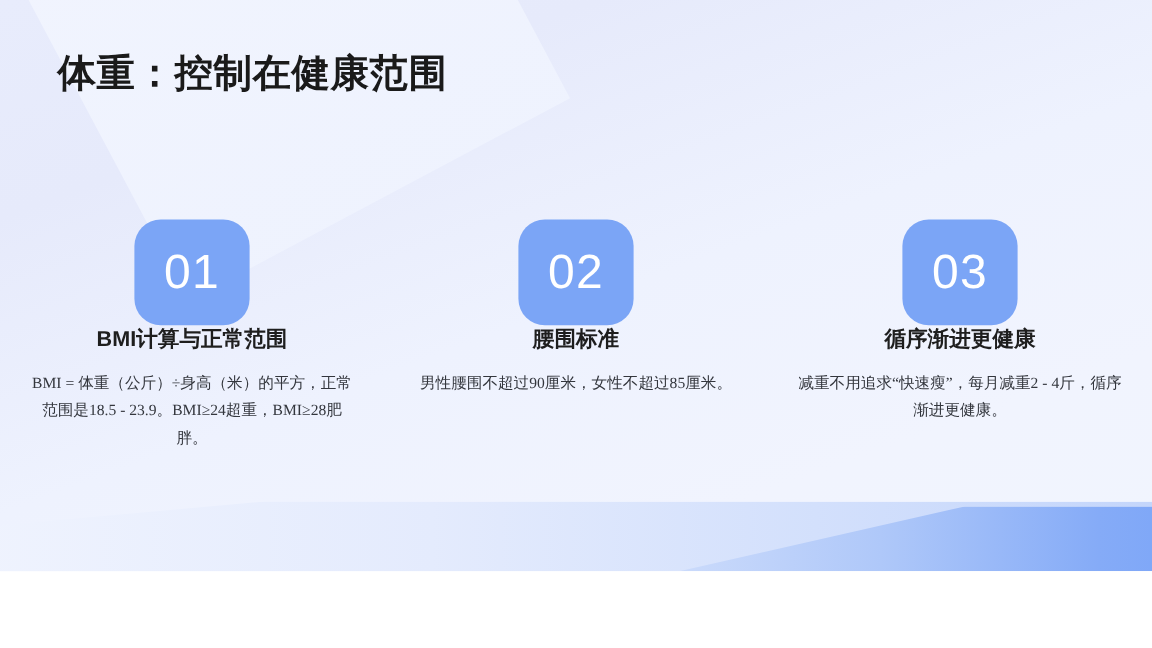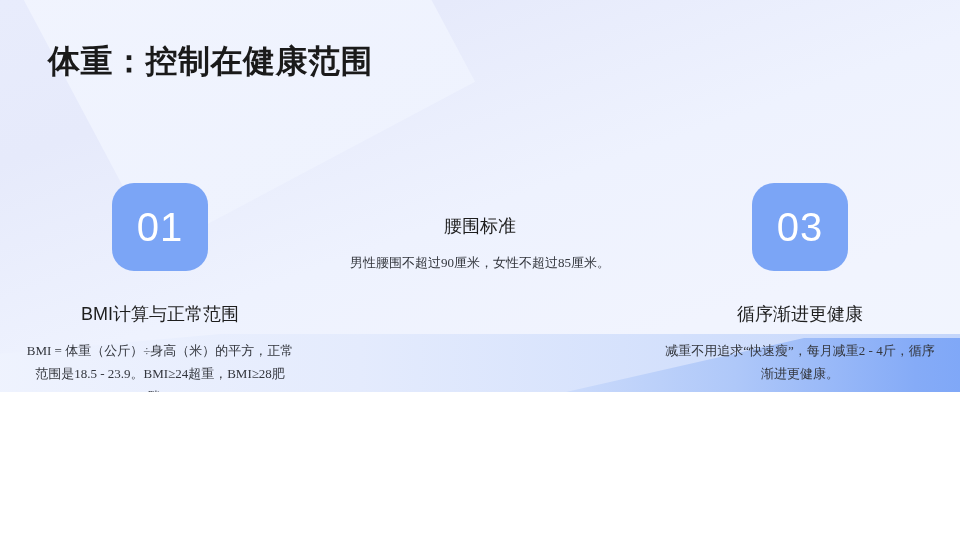--- a/index.html
+++ b/index.html
@@ -9,21 +9,21 @@
   body {
     width: 960px;
     height: 540px;
     overflow: hidden;
     font-family: "Liberation Sans", "DejaVu Sans", sans-serif;
   }
 
   .slide {
     position: relative;
     width: 960px;
-    height: 392px;
+    height: 476px;
     overflow: hidden;
     background: linear-gradient(160deg, #E8ECFC 0%, #E6EAFB 22%, #EEF2FE 52%, #F1F4FE 78%, #F1F5FE 100%);
   }
 
   
   .deco {
     position: absolute;
     pointer-events: none;
   }
 
@@ -97,23 +97,22 @@
     align-items: center;
     justify-content: center;
     color: #FFFFFF;
     font-size: 40px;
     font-weight: 400;
     letter-spacing: 1px;
     line-height: 1;
   }
 
   .card-title {
-    margin-top: 32px;
     font-size: 18px;
-    font-weight: normal;
+    font-weight: bold;
     color: #1E1E1E;
     text-align: left;
     line-height: 1.3;
     white-space: nowrap;
   }
 
   .card-desc {
     margin-top: 14px;
     font-size: 13px;
     color: #33363D;
@@ -136,20 +135,21 @@
 
   <div class="cards">
 
     <div class="card">
       <div class="badge">01</div>
       <div class="card-title">BMI计算与正常范围</div>
       <div class="card-desc">BMI = 体重（公斤）÷身高（米）的平方，正常范围是18.5 - 23.9。BMI≥24超重，BMI≥28肥胖。</div>
     </div>
 
     <div class="card">
+      <div class="badge">02</div>
       <div class="card-title">腰围标准</div>
       <div class="card-desc">男性腰围不超过90厘米，女性不超过85厘米。</div>
     </div>
 
     <div class="card">
       <div class="badge">03</div>
       <div class="card-title">循序渐进更健康</div>
       <div class="card-desc">减重不用追求“快速瘦”，每月减重2 - 4斤，循序渐进更健康。</div>
     </div>
 

